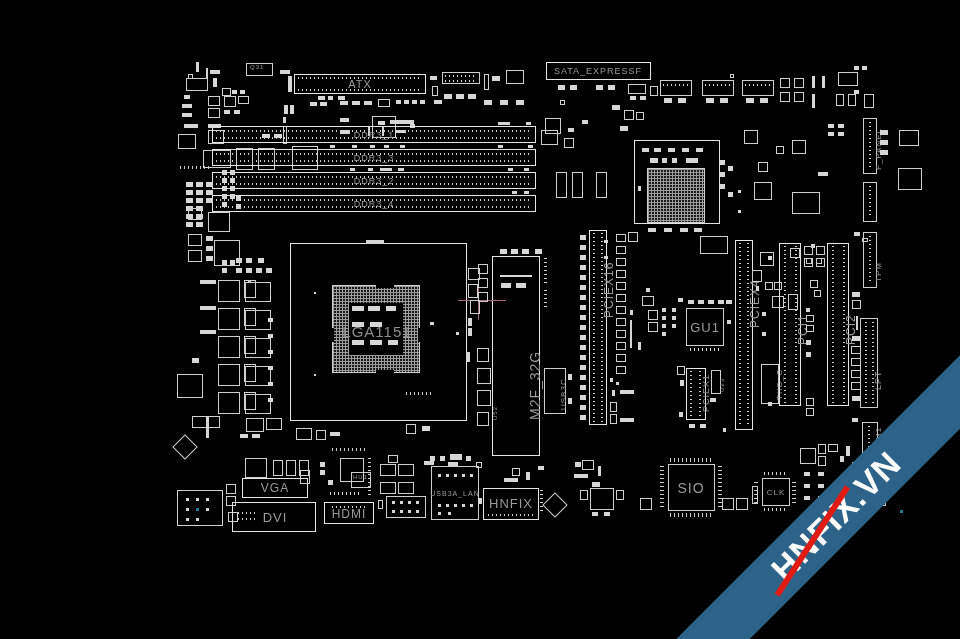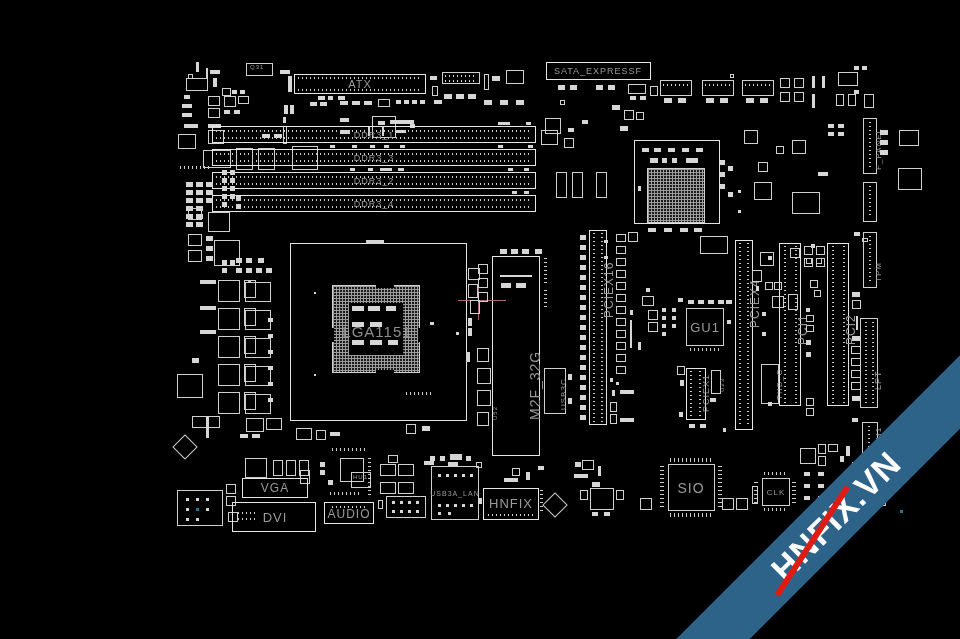--- a/index.html
+++ b/index.html
@@ -595,21 +595,21 @@
     <div class="pf" style="left:328px;top:480px;width:5px;height:5px;"></div>
     <div class="pins" style="left:330px;top:492px;width:30px;height:3px;"></div>
 
     <div class="p" style="left:380px;top:464px;width:16px;height:12px;"></div>
     <div class="p" style="left:398px;top:464px;width:16px;height:12px;"></div>
     <div class="p" style="left:380px;top:482px;width:16px;height:12px;"></div>
     <div class="p" style="left:398px;top:482px;width:16px;height:12px;"></div>
     <div class="p" style="left:388px;top:455px;width:10px;height:8px;"></div>
 
     <div class="slot" style="left:324px;top:502px;width:50px;height:22px;"></div>
-    <div class="lbl c" style="left:349px;top:514px;font-size:12px;">AUDIO</div>
+    <div class="lbl c" style="left:349px;top:514px;font-size:12px;">HDMI</div>
     <div class="pins" style="left:332px;top:506px;width:34px;height:2px;"></div>
 
     <div class="p" style="left:378px;top:500px;width:5px;height:9px;"></div>
     <div class="p" style="left:386px;top:496px;width:40px;height:22px;"></div>
     <div class="pf" style="left:392px;top:501px;width:3px;height:3px;"></div>
     <div class="pf" style="left:400px;top:501px;width:3px;height:3px;"></div>
     <div class="pf" style="left:408px;top:501px;width:3px;height:3px;"></div>
     <div class="pf" style="left:416px;top:501px;width:3px;height:3px;"></div>
     <div class="pf" style="left:392px;top:510px;width:3px;height:3px;"></div>
     <div class="pf" style="left:400px;top:510px;width:3px;height:3px;"></div>

